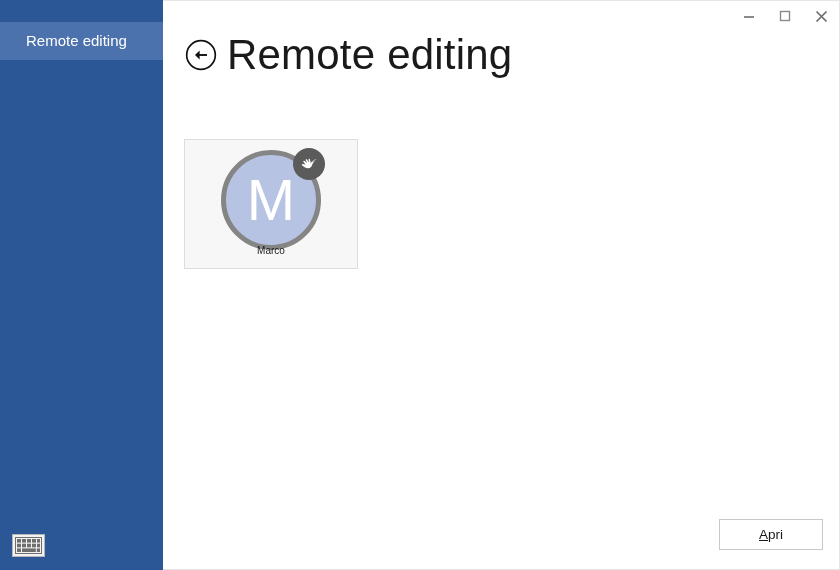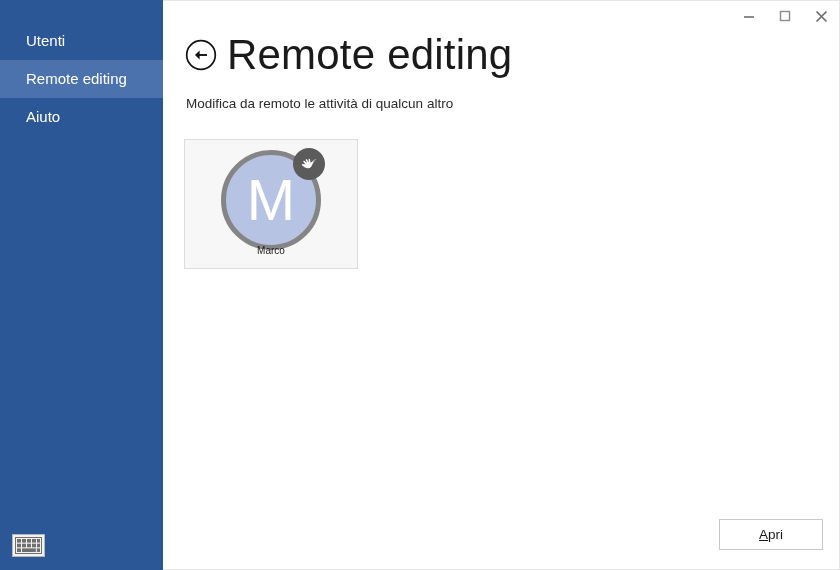--- a/index.html
+++ b/index.html
@@ -213,28 +213,22 @@
   .accel { text-decoration: underline; }
 </style>
 </head>
 <body>
 
 <div class="window">
 
   <div class="sidebar">
 
     <div class="nav-list">
-      <div class="nav-item">
-        <span>Utenti</span>
-      </div>
       <div class="nav-item selected">
         <span>Remote editing</span>
-      </div>
-      <div class="nav-item">
-        <span>Aiuto</span>
       </div>
     </div>
 
     <div class="kbd-button">
       <svg width="33" height="23" viewBox="0 0 33 23" xmlns="http://www.w3.org/2000/svg">
         <rect x="0.5" y="0.5" width="32" height="22" fill="#f2f2f2" stroke="#b5b5b5" stroke-width="1"></rect>
         <rect x="3.5" y="3.5" width="26" height="16" fill="none" stroke="#6e6e6e" stroke-width="1"></rect>
 
         <rect x="5" y="5" width="4" height="3.6" fill="#6e6e6e"></rect>
         <rect x="10" y="5" width="4" height="3.6" fill="#6e6e6e"></rect>
@@ -277,21 +271,20 @@
       <div class="back-btn">
         <svg width="32" height="32" viewBox="0 0 32 32" xmlns="http://www.w3.org/2000/svg">
           <circle cx="16" cy="16" r="14.3" fill="none" stroke="#111111" stroke-width="1.7"></circle>
           <path d="M22 16 H11" stroke="#111111" stroke-width="1.9" fill="none" stroke-linecap="butt"></path>
           <path d="M14.6 11.4 L10 16 L14.6 20.6 Z" fill="#111111"></path>
         </svg>
       </div>
       <div class="page-title">Remote editing</div>
     </div>
 
-    <div class="subtitle">Modifica da remoto le attività di qualcun altro</div>
 
     <div class="user-card">
       <div class="avatar-wrap">
         <div class="avatar-ring"></div>
         <div class="avatar-initial">M</div>
         <div class="avatar-badge">
           <svg width="20" height="20" viewBox="0 0 20 20" xmlns="http://www.w3.org/2000/svg">
 
             <path d="M3.2 11.6 C2.5 11.0 2.9 9.9 3.8 10.0 L6.6 10.4 L4.5 8.0 C3.9 7.3 4.8 6.3 5.5 6.9 L8.2 9.1 L6.8 6.2 C6.4 5.4 7.5 4.7 8.0 5.5 L9.9 8.6 L9.6 5.6 C9.5 4.7 10.8 4.5 11.0 5.4 L11.7 9.0 C13.8 6.3 16.2 5.0 17.6 5.0 C16.2 6.2 14.0 8.4 12.9 11.4 C12.4 12.8 11.3 14.0 9.6 14.3 C7.6 14.6 5.2 13.4 3.2 11.6 Z" fill="#ffffff"></path>
             <path d="M13.6 7.6 C14.8 6.6 16.0 6.0 17.3 5.7" stroke="#5b5b5b" stroke-width="0.8" fill="none"></path>

